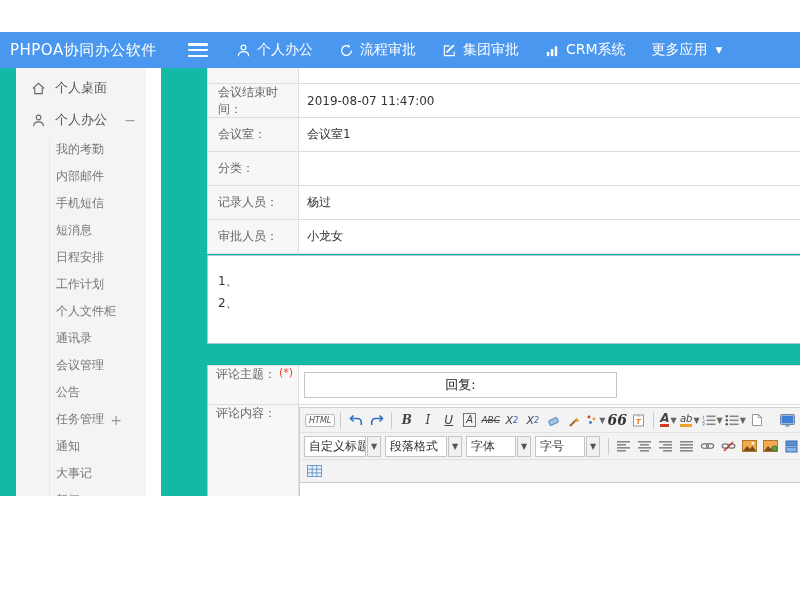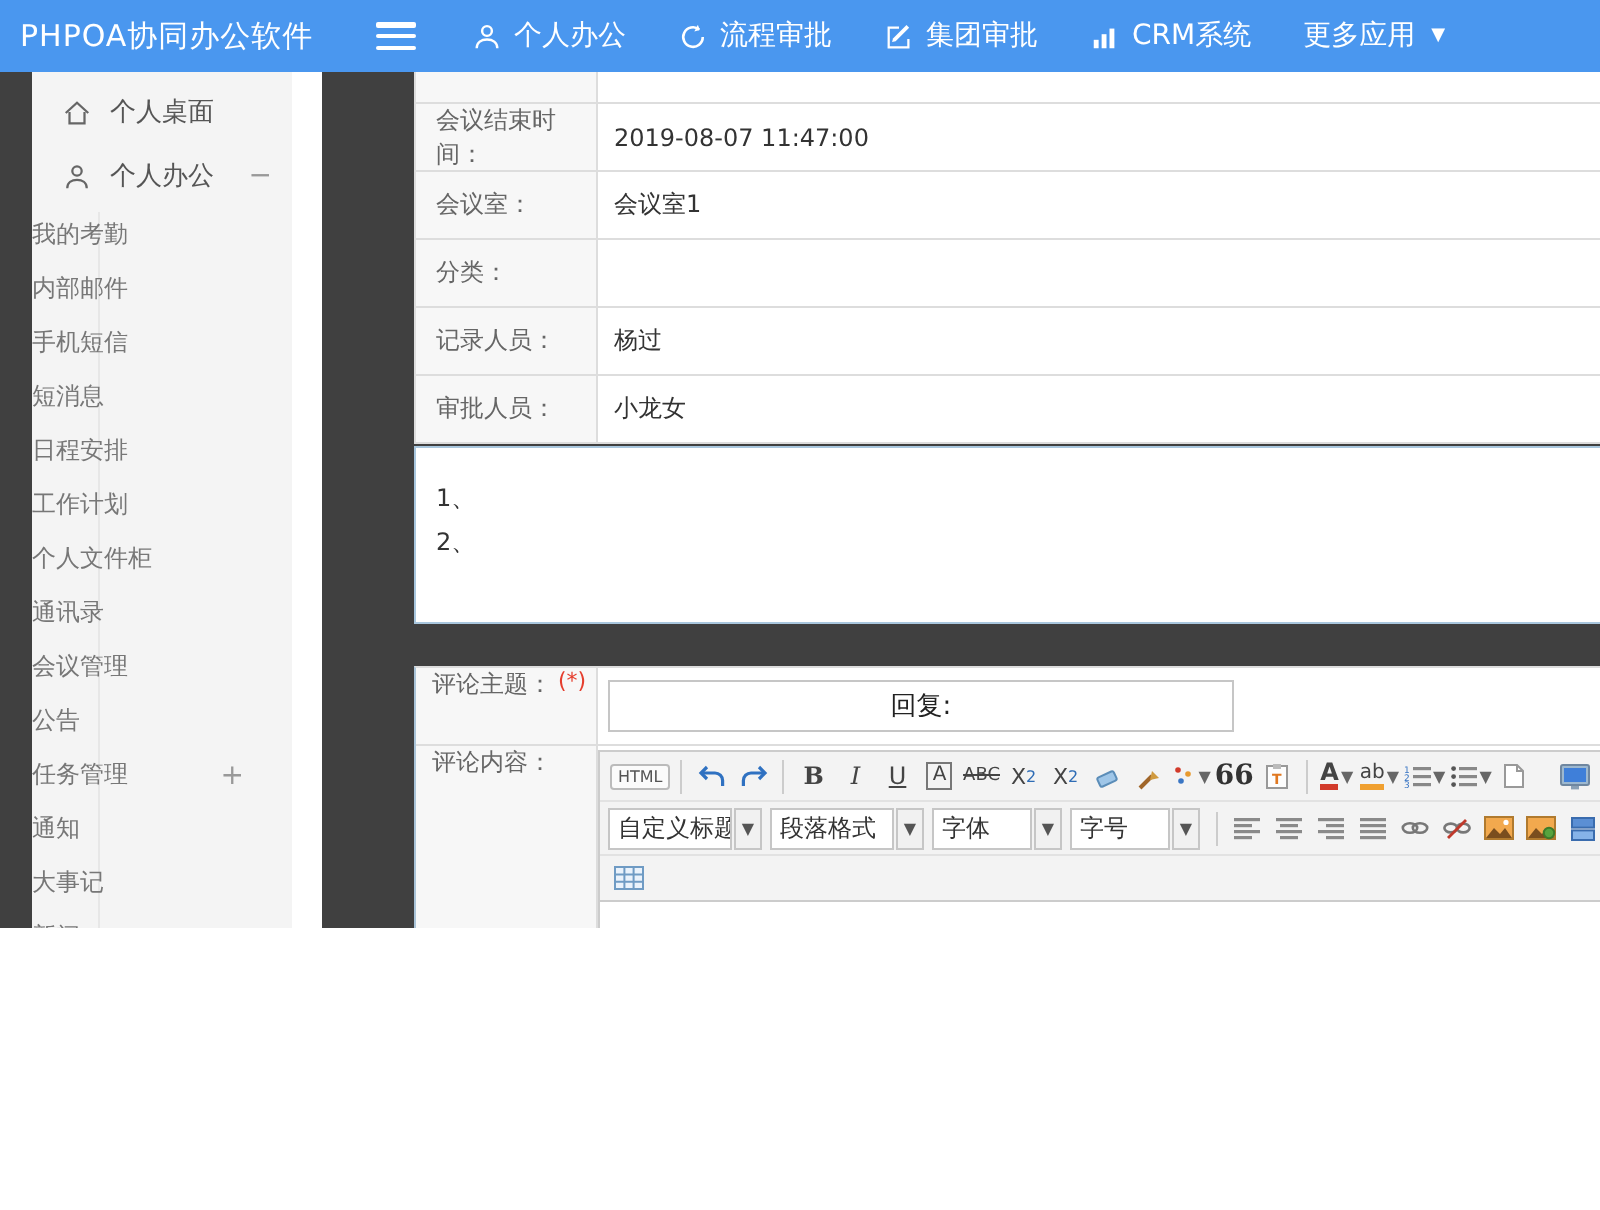--- a/index.html
+++ b/index.html
@@ -1,37 +1,37 @@
 <!DOCTYPE html>
 <html><head>
 <meta charset="utf-8">
 <style>
   * { margin:0; padding:0; box-sizing:border-box; }
   html,body { width:800px; height:605px; }
   body { font-family:"DejaVu Sans","Liberation Sans",sans-serif; }
-  #app { position:relative; width:800px; height:464px; overflow:hidden; background:#404040; }
+  #app { position:relative; width:800px; height:464px; overflow:hidden; background:#14b8a6;margin-top:32px; }
 
   
   .header { position:absolute; left:0; top:0; width:800px; height:36px; background:#4a97ef;
             display:flex; align-items:center; color:#fff; }
   .app-title { font-size:15px; padding-left:10px; width:188px; letter-spacing:.5px; }
   .hamburger { width:20px; height:14px; display:flex; flex-direction:column; justify-content:space-between; cursor:pointer; margin-right:28px; }
   .hamburger i { display:block; height:2.5px; background:#fff; border-radius:1px; }
   .nav { display:flex; align-items:center; gap:26px; font-size:14px; }
   .nav-item { display:flex; align-items:center; gap:6px; cursor:pointer; white-space:nowrap; }
   .nav-item svg { display:block; }
   .caret { font-size:9px; margin-left:2px; }
 
   
   .sidebar { position:absolute; left:16px; top:36px; width:145px; height:569px; background:#f4f4f4;
              border-right:7px solid #c2410c; padding-top:4px; }
   .side-rail { position:absolute; left:33px; top:70px; width:1px; height:495px; background:#e7e7e7; }
   .side-item { display:flex; align-items:center; cursor:pointer; color:#555; position:relative; }
   .side-item.top { height:32px; font-size:13px; padding-left:14px; }
-  .side-item.sub { height:27px; font-size:12px; color:#777; }
+  .side-item.sub { height:27px; font-size:12px; padding-left:40px; color:#777; }
   .side-item .sicon { width:16px; height:16px; margin-right:9px; display:flex; align-items:center; justify-content:center; }
   .toggle { margin-left:auto; color:#999; font-size:14px; font-weight:400; }
   .side-item.top .toggle { margin-right:18px; }
   .side-item.sub .toggle { margin-right:32px; }
   .side-thumb { position:absolute; left:130px; top:4px; width:7px; height:24px; background:#fff;
                 border:1px solid #ececec; border-radius:4px; }
   .scroll-strip { position:absolute; left:146px; top:36px; width:15px; height:569px; background:#fff; }
 
   
   .panel { position:absolute; background:#fff; }
@@ -60,21 +60,21 @@
   .subject-input { position:absolute; left:5px; top:6px; width:313px; height:26px; border:1px solid #c6c6c6;
                    font-size:13px; color:#222; padding:0 6px; font-family:inherit; background:#fff;text-align:center; }
 
   
   .editor { position:absolute; left:0; top:2px; right:0; border:1px solid #ccc; border-right:none; }
   .tb { background:#f3f3f3; display:flex; align-items:center; padding:2px 4px; }
   .tb-r1 { height:25px; border-bottom:1px solid #e2e2e2; }
   .tb-r2 { height:27px; border-bottom:1px solid #e2e2e2; }
   .tb-r3 { height:23px; border-bottom:1px solid #ccc; }
   .tbtn { min-width:19px; height:19px; display:flex; align-items:center; justify-content:center;
-          font-size:12px; color:#444; cursor:pointer; border-radius:2px; margin:0 1px; }
+          font-size:12px; color:#444; cursor:pointer; border-radius:2px; margin:0 1px;font-style:italic; }
   .tsep { width:1px; height:17px; background:#ccc; margin:0 4px; }
   .htmlbtn { font-size:8px; color:#555; border:1px solid #bbb; background:#fbfbfb; padding:1px 3px; border-radius:2px; }
   .bold-b { font-weight:bold; font-family:"DejaVu Serif",serif; }
   .ital { font-style:italic; font-family:"DejaVu Serif",serif; }
   .und { text-decoration:underline; }
   .boxA { border:1px solid #777; font-size:10px; padding:0 2px; line-height:12px; }
   .strk { text-decoration:line-through; font-size:9px; }
   .supsub { font-size:11px; }
   .supsub sup,.supsub sub { font-size:8px; color:#2e6cb5; }
   .quote66 { font-family:"DejaVu Serif",serif; font-weight:bold; font-size:14px; color:#333; }

